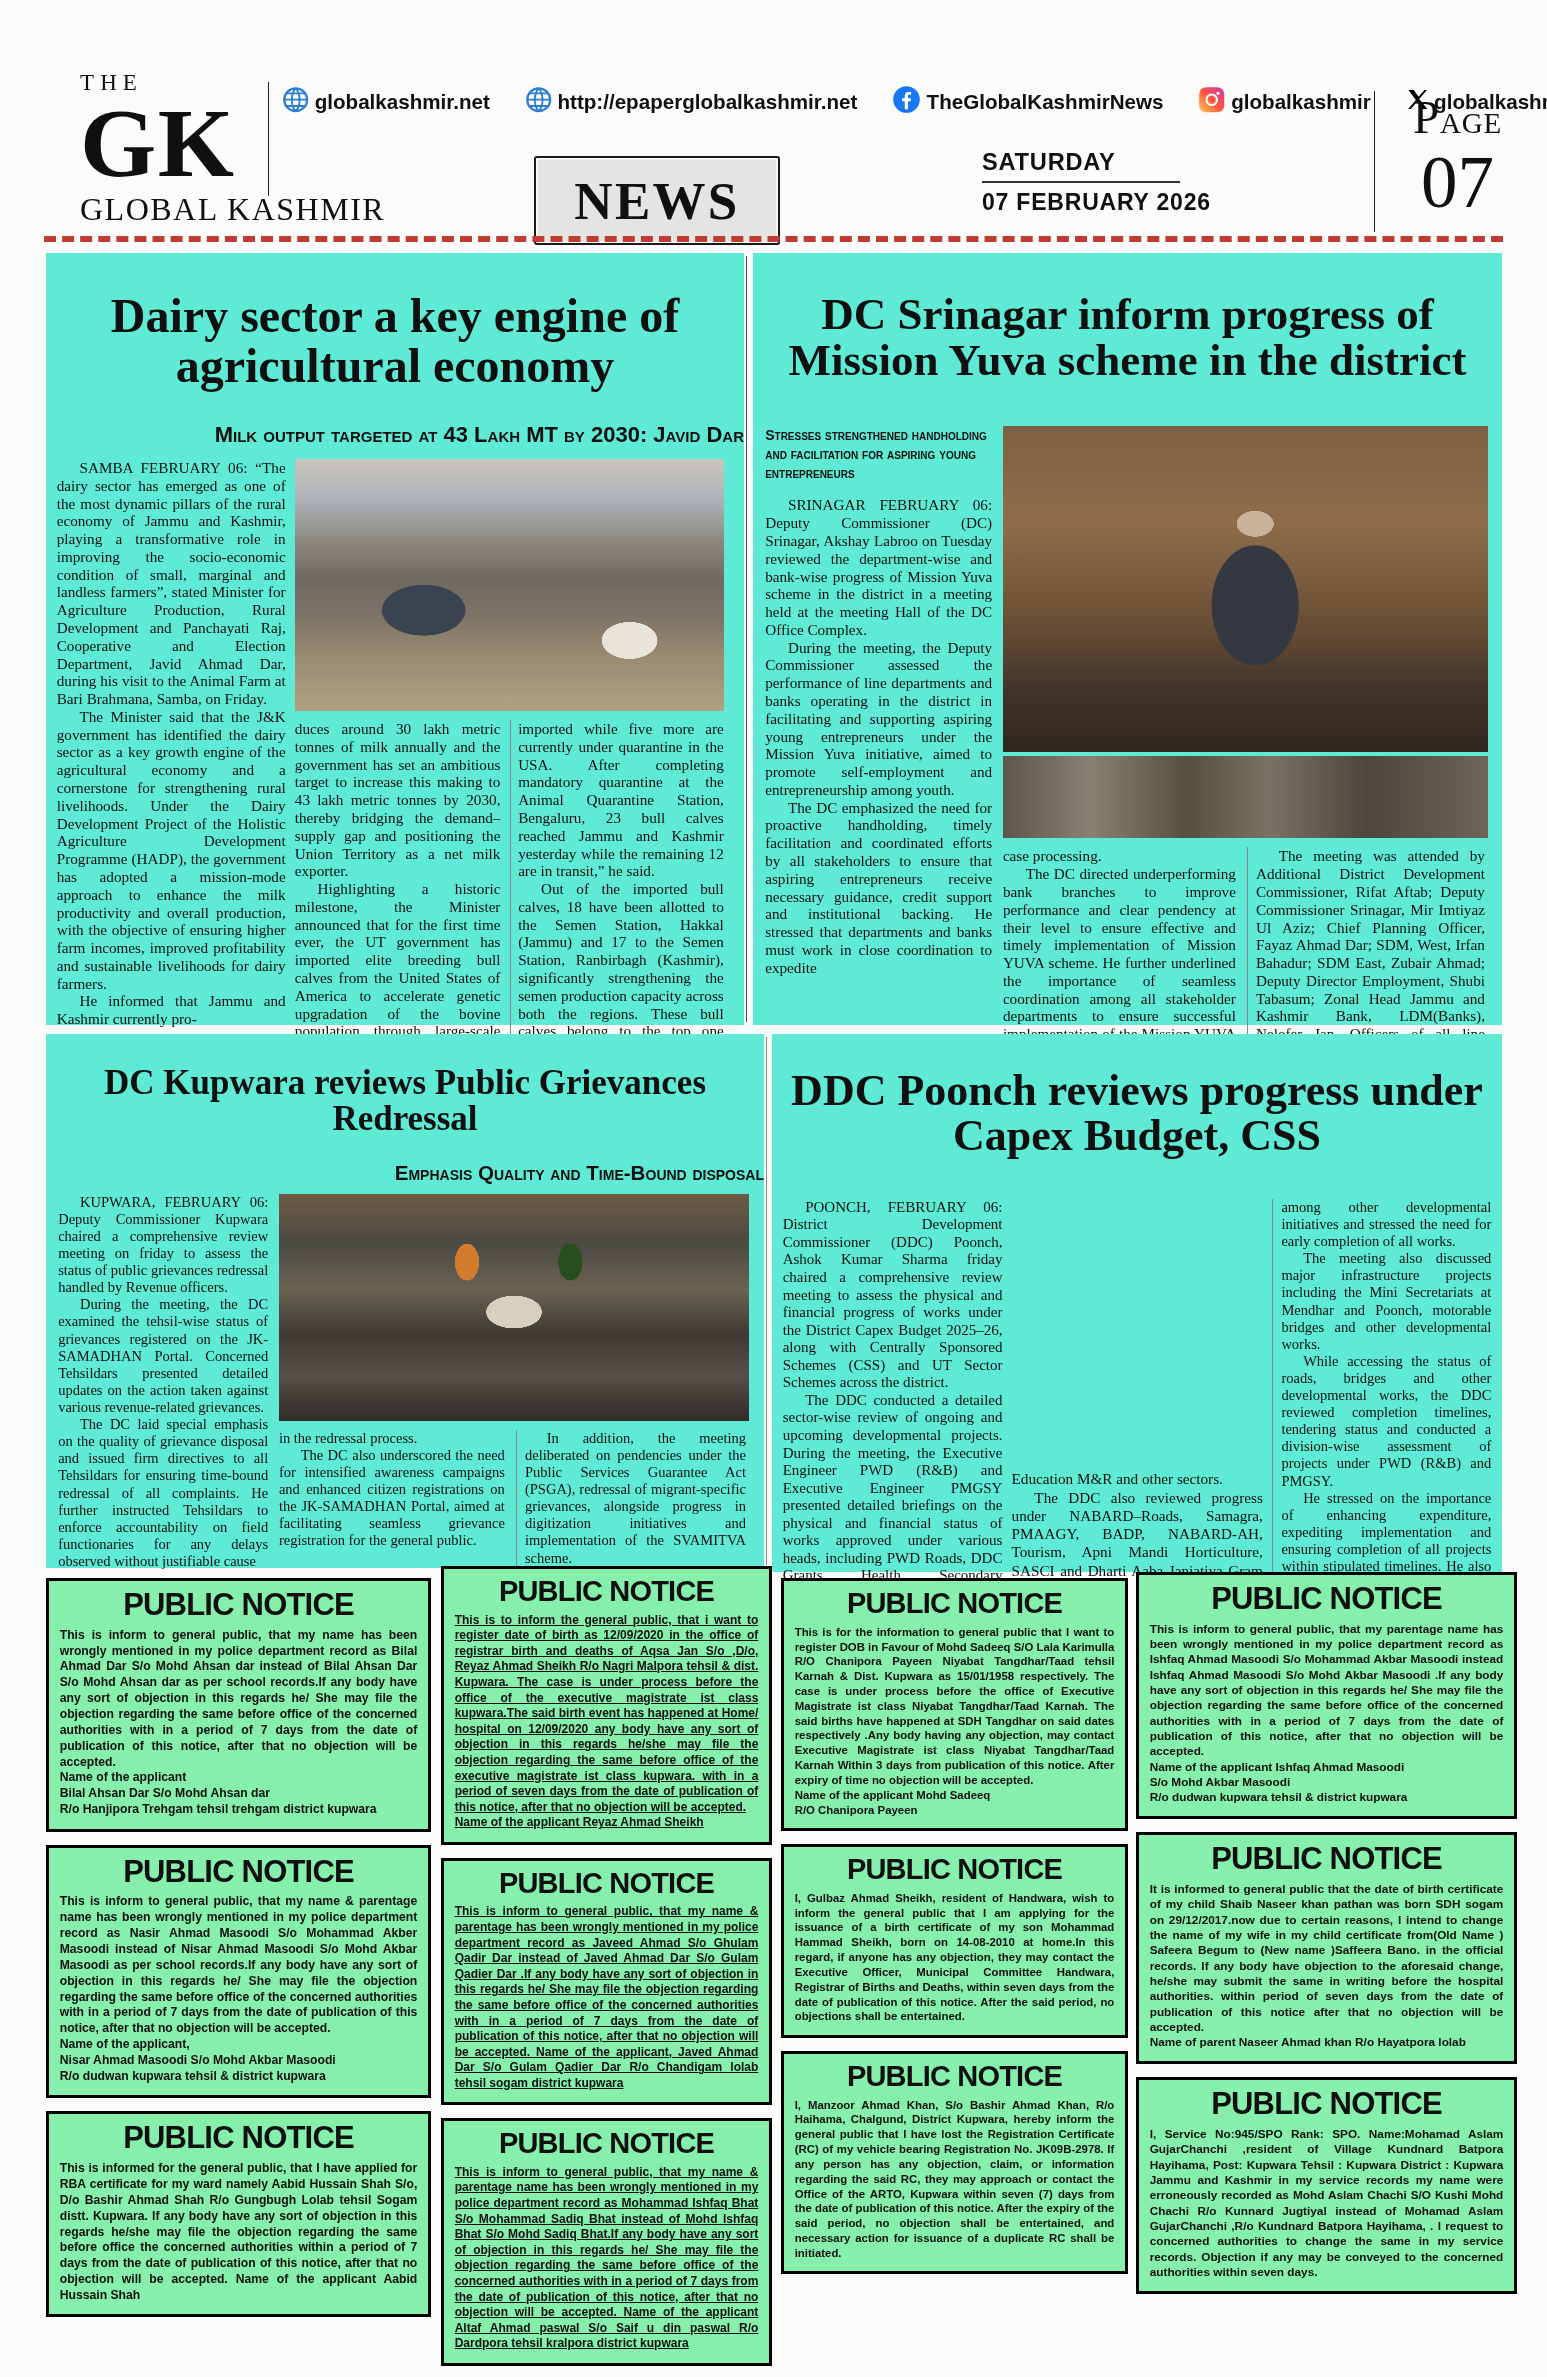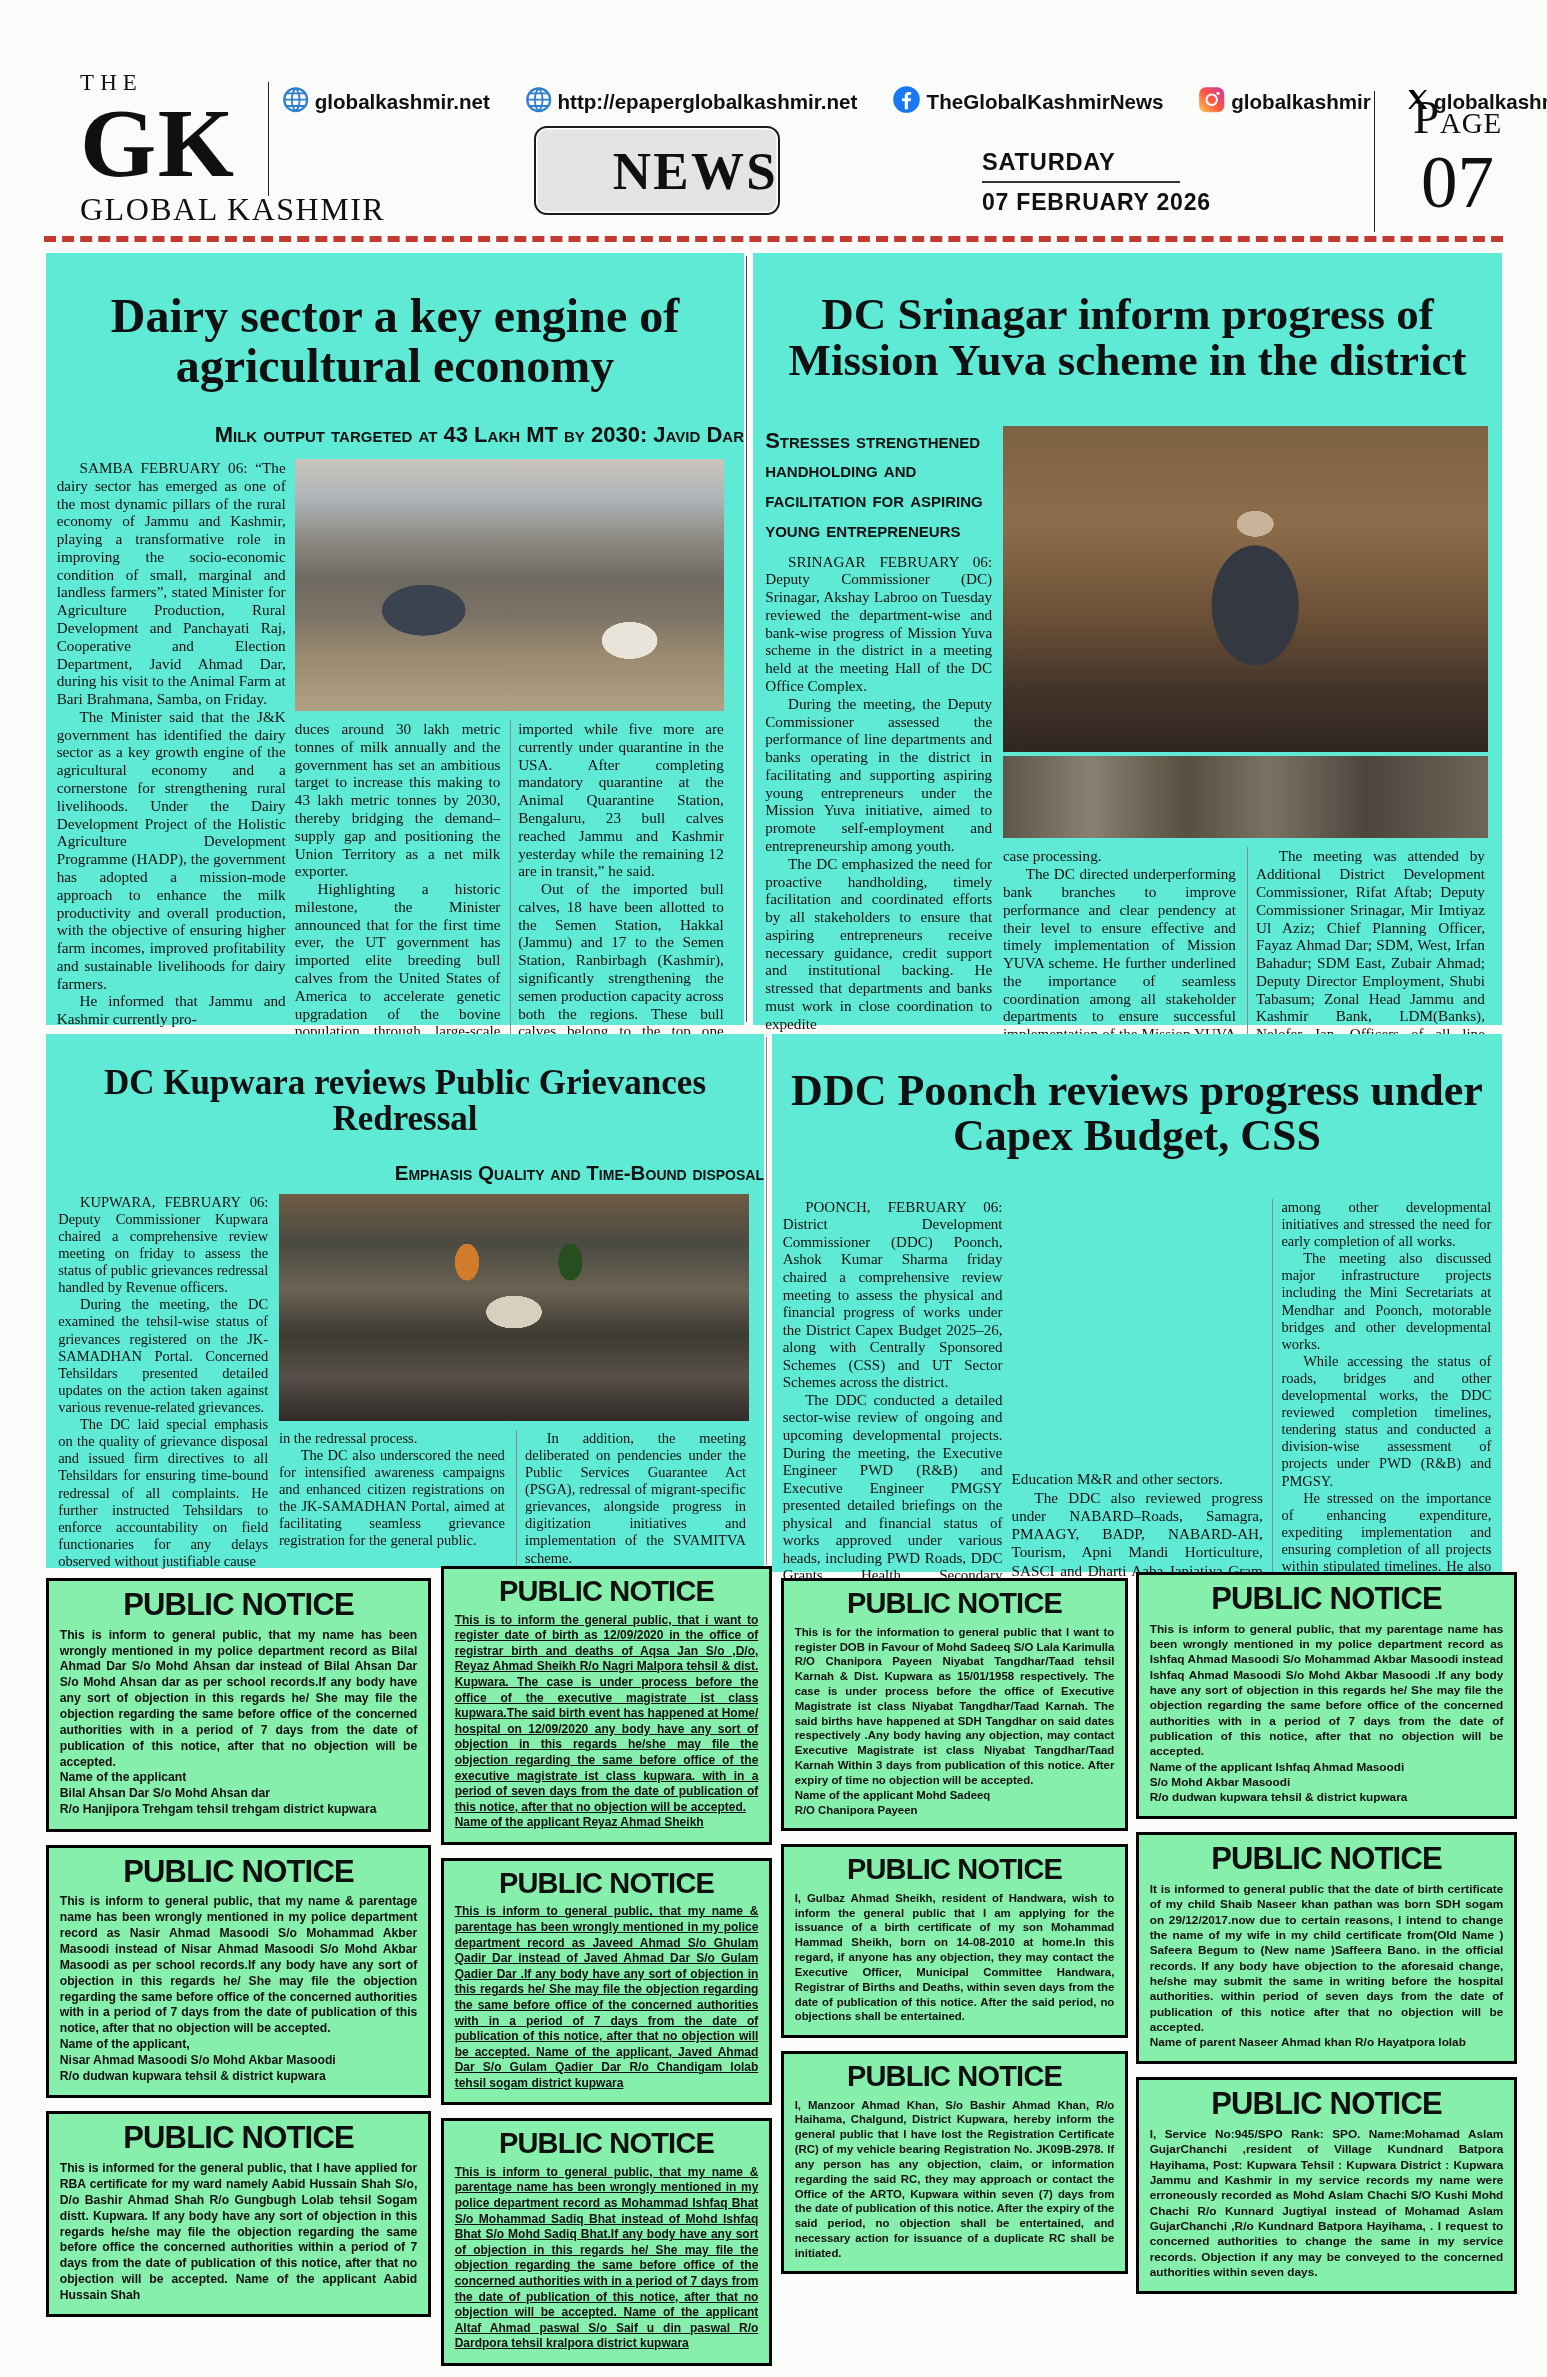--- a/index.html
+++ b/index.html
@@ -7,21 +7,21 @@
   
   .logo-block{position:absolute;left:80px;top:70px;width:259px;}
   .logo-the{font-size:23px;letter-spacing:6.1px;font-weight:normal;}
   .logo-gk{font-size:98px;line-height:.92;font-weight:bold;letter-spacing:1.5px;margin-top:1.5px;}
   .logo-name{font-size:32px;letter-spacing:1.5px;white-space:nowrap;margin-top:3px;}
   .vrule{position:absolute;border-left:1.5px solid #222;}
   .v1{left:268px;top:82px;height:114px;}
   .v2{left:1374px;top:91px;height:141px;}
   .social-row{position:absolute;left:282px;top:85px;display:flex;gap:35px;align-items:center;font-family:"Liberation Sans",sans-serif;font-weight:bold;font-size:20.6px;}
   .social-item{display:flex;align-items:center;gap:5.3px;}
-  .news-box{position:absolute;left:534px;top:126px;width:242px;height:85px;background:#e4e4e2;border:2.3px solid #1a1a1a;border-radius:13px;box-shadow:0 0 0 1.5px #fff inset;display:flex;align-items:center;justify-content:flex-end;}
+  .news-box{position:absolute;left:534px;top:156px;width:242px;height:85px;background:#e4e4e2;border:2.3px solid #1a1a1a;border-radius:3px;box-shadow:0 0 0 1.5px #fff inset;display:flex;align-items:center;justify-content:center;}
   .news-box span{font-size:53px;font-weight:bold;letter-spacing:2.3px;font-family:"Liberation Serif",serif;}
   .date-block{position:absolute;left:982px;top:149px;font-family:"Liberation Sans",sans-serif;font-weight:bold;}
   .date-day{font-size:23.6px;letter-spacing:0.8px;}
   .date-rule{width:198px;border-top:2.3px solid #333;margin:5.3px 0 6.1px;}
   .date-date{font-size:23px;letter-spacing:0.8px;}
   .page-block{position:absolute;left:1389px;top:90px;width:137px;text-align:center;}
   .page-word{font-size:29px;letter-spacing:0.8px;}
   .page-word .bigP{font-size:47px;}
   .page-num{font-size:73px;line-height:1;margin-top:1.5px;}
   .red-rule{position:absolute;left:44px;top:236px;width:1459px;border-top:6.1px dashed #c23b33;}
@@ -47,21 +47,21 @@
     radial-gradient(ellipse 69px 42px at 30% 60%, #3c4350 0 60%, transparent 61%),
     linear-gradient(180deg,#c9c5bd 0%,#aeb3b8 16%,#8d8a83 32%,#6e6a61 48%,#7c7366 62%,#9a8a70 78%,#b2a083 100%);}
   .a1cols{display:flex;gap:9.1px;margin-top:9.1px;font-size:15.2px;line-height:1.17;}
   .a1c2{width:207px;}
   .a1c3{width:207px;padding-left:7.6px;}
   
   .a2{left:753px;top:253px;width:749px;height:772px;}
   .a2 .art-head{font-size:45px;padding:7.6px 23px 0;}
   .a2-body{padding:12.2px 12.2px 0;gap:10.7px;}
   .a2c1{width:227px;font-size:15.2px;line-height:1.17;}
-  .kicker{font-family:"Liberation Sans",sans-serif;font-weight:bold;font-variant-caps:small-caps;font-size:22px;line-height:1.35;margin-bottom:8px;}
+  .kicker{font-family:"Liberation Sans",sans-serif;font-weight:bold;font-variant-caps:small-caps;font-size:14px;line-height:1.35;margin-bottom:14px;}
   .a2right{width:485px;}
   .p-srinagar{width:100%;height:326px;background:
     radial-gradient(ellipse 72px 99px at 52% 55%, #343840 0 60%, transparent 61%),
     radial-gradient(ellipse 30.5px 21.3px at 52% 30%, #c9b49a 0 60%, transparent 61%),
     linear-gradient(180deg,#7e6144 0%,#8d6d4b 30%,#6d5136 58%,#41332a 82%,#30261e 100%);}
   .p-srinagar2{width:100%;height:82px;margin-top:4.6px;background:
     linear-gradient(90deg,#5e564b 0%,#8a8072 18%,#55503f 38%,#7b7264 55%,#4c463d 75%,#6d6558 100%);}
   .a2cols{display:flex;gap:10.7px;margin-top:9.1px;font-size:15.2px;line-height:1.17;}
   .a2c2{width:233px;}
   .a2c3{width:229px;padding-left:8.4px;}

